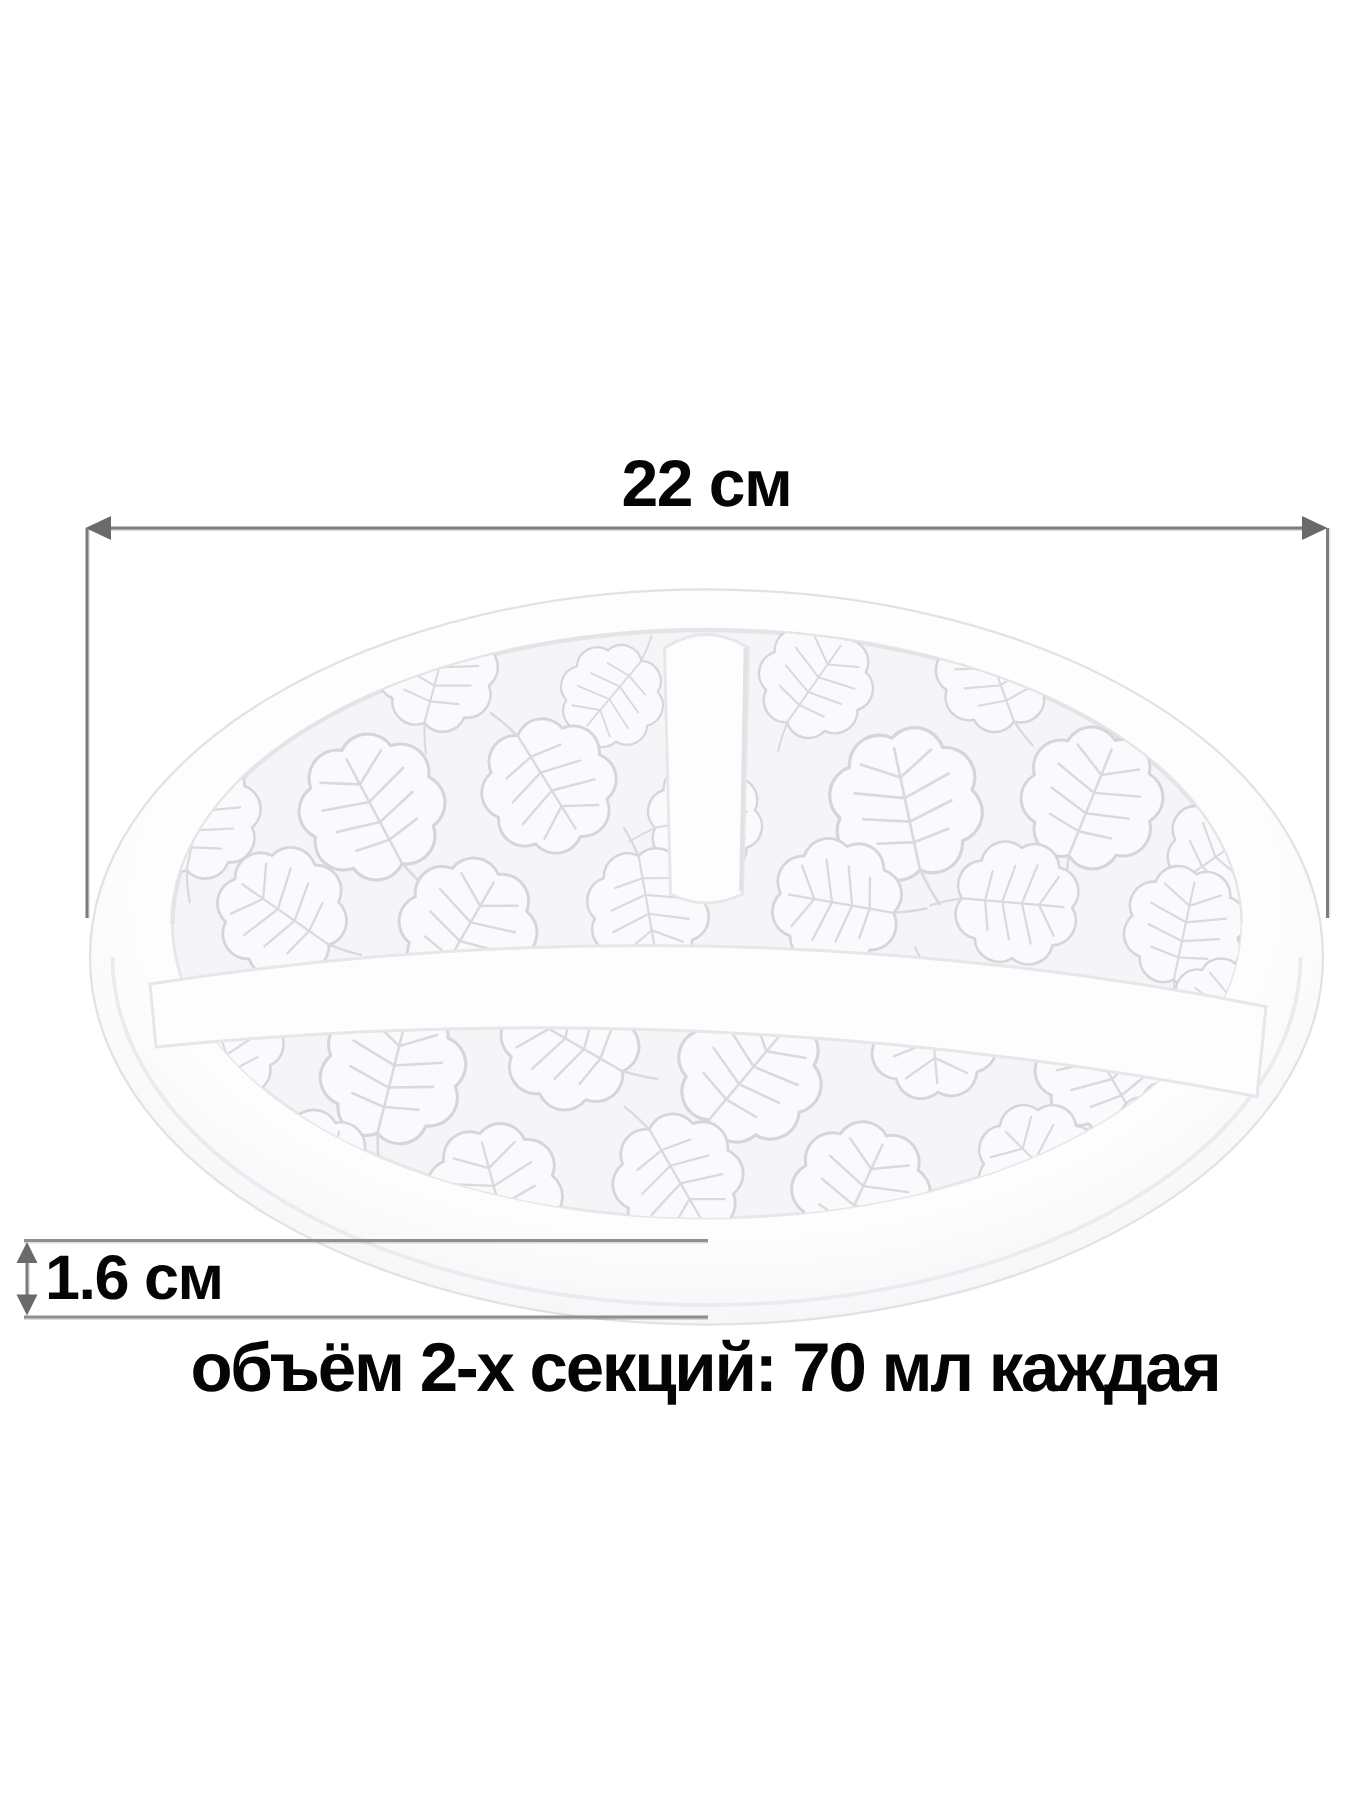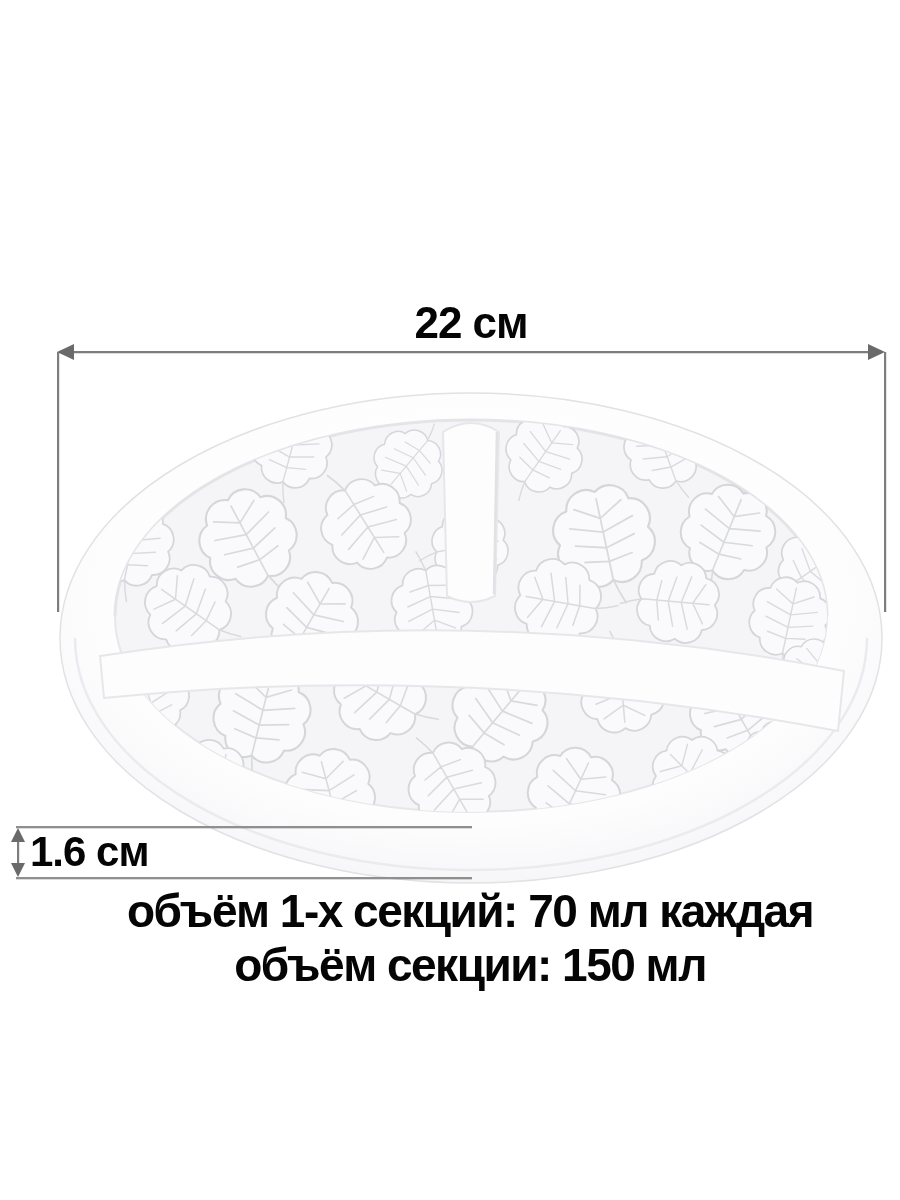--- a/index.html
+++ b/index.html
@@ -127,17 +127,16 @@
   <div class="anno dim-line-v" style="left:884px; top:306px; height:260px;"></div>
 
   <div class="anno dim-line-h" style="left:16px; top:780px; width:456px; background:#8f8f8f;"></div>
   <div class="anno dim-line-h" style="left:16px; top:831px; width:456px; background:#8f8f8f;"></div>
   <div class="anno dim-line-v" style="left:17px; top:786px; height:40px;"></div>
   <div class="anno tri tri-up" style="left:11px; top:782px;"></div>
   <div class="anno tri tri-down" style="left:11px; top:817px;"></div>
   <div class="dim-label height-label">1.6 см</div>
 
   <div class="volume-block">
-    <div>объём 1-х секций: 70 мл каждая</div>
-    <div>объём секции: 150 мл</div>
+    <div>объём 2-х секций: 70 мл каждая</div>
   </div>
 
 </div>
 
 </body></html>

